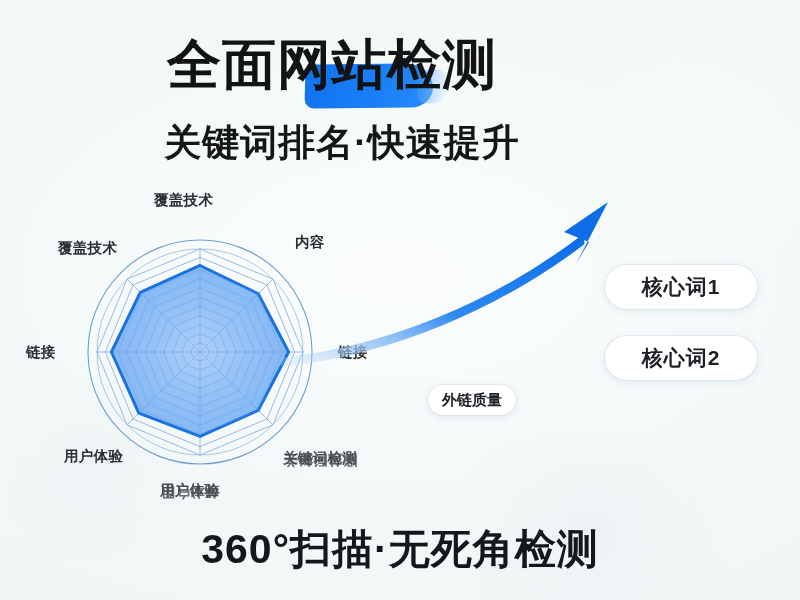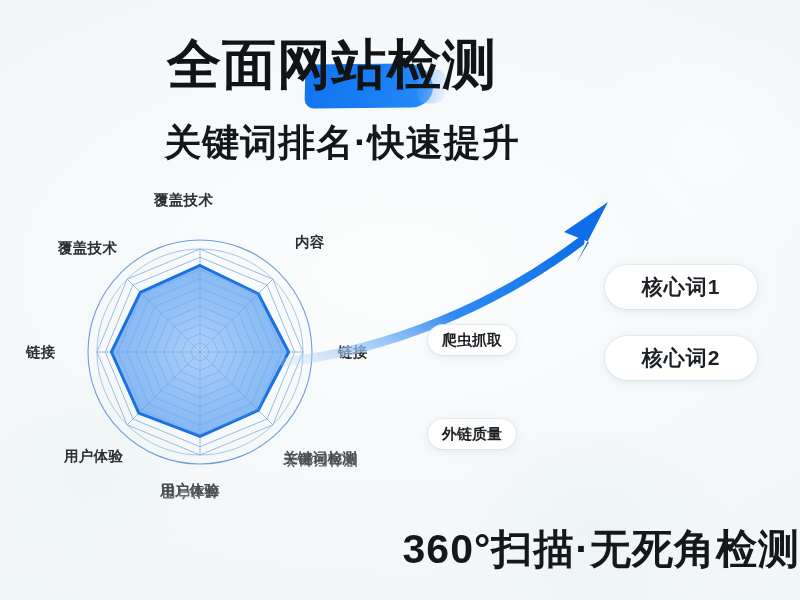--- a/index.html
+++ b/index.html
@@ -83,21 +83,21 @@
     letter-spacing: 1px;
     z-index: 6;
   }
 
   
   #footline {
     position: absolute;
     left: 0;
     top: 522px;
     width: 800px;
-    text-align: right;
+    text-align: center;
     font-size: 41px;
     font-weight: 700;
     color: #15181a;
     letter-spacing: 1px;
     z-index: 6;
   }
 
   
   #radar-wrap {
     position: absolute;
@@ -261,21 +261,20 @@
         <stop offset="0%" stop-color="#bcd9f8" stop-opacity="0.25"></stop>
         <stop offset="18%" stop-color="#9bc6f5" stop-opacity="0.7"></stop>
         <stop offset="48%" stop-color="#2f8af2" stop-opacity="1"></stop>
         <stop offset="100%" stop-color="#0d6ee8" stop-opacity="1"></stop>
       </linearGradient>
     </defs>
     <path d="M 4 182 C 110 170 215 126 300 62" fill="none" stroke="url(#arrowGrad)" stroke-width="9" stroke-linecap="round"></path>
     <path d="M 328 22 L 296 84 L 309 62 L 284 52 Z" fill="#0d6ee8"></path>
   </svg>
 
-  <div class="pill small" style="left:428px; top:325px;">爬虫抓取</div>
-  <div class="pill small" style="left:428px; top:419px;">外链质量</div>
+  <div class="pill small" style="left:428px; top:385px;">外链质量</div>
 
   <div class="pill big" style="left:605px; top:265px;">核心词1</div>
   <div class="pill big" style="left:605px; top:336px;">核心词2</div>
 
   <div id="footline">360°扫描·无死角检测</div>
 
 </div>
 
 </body></html>

